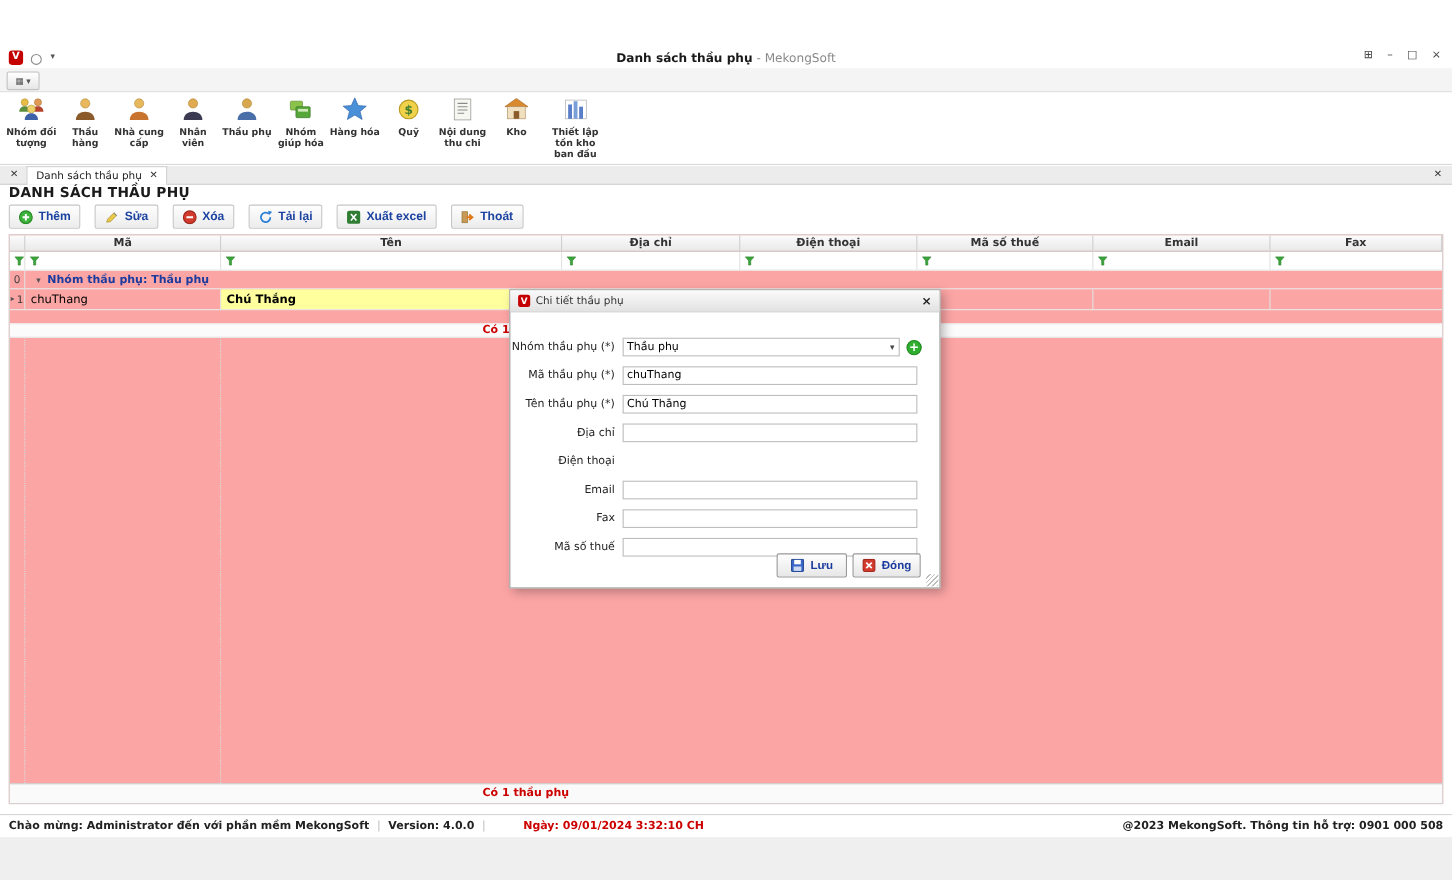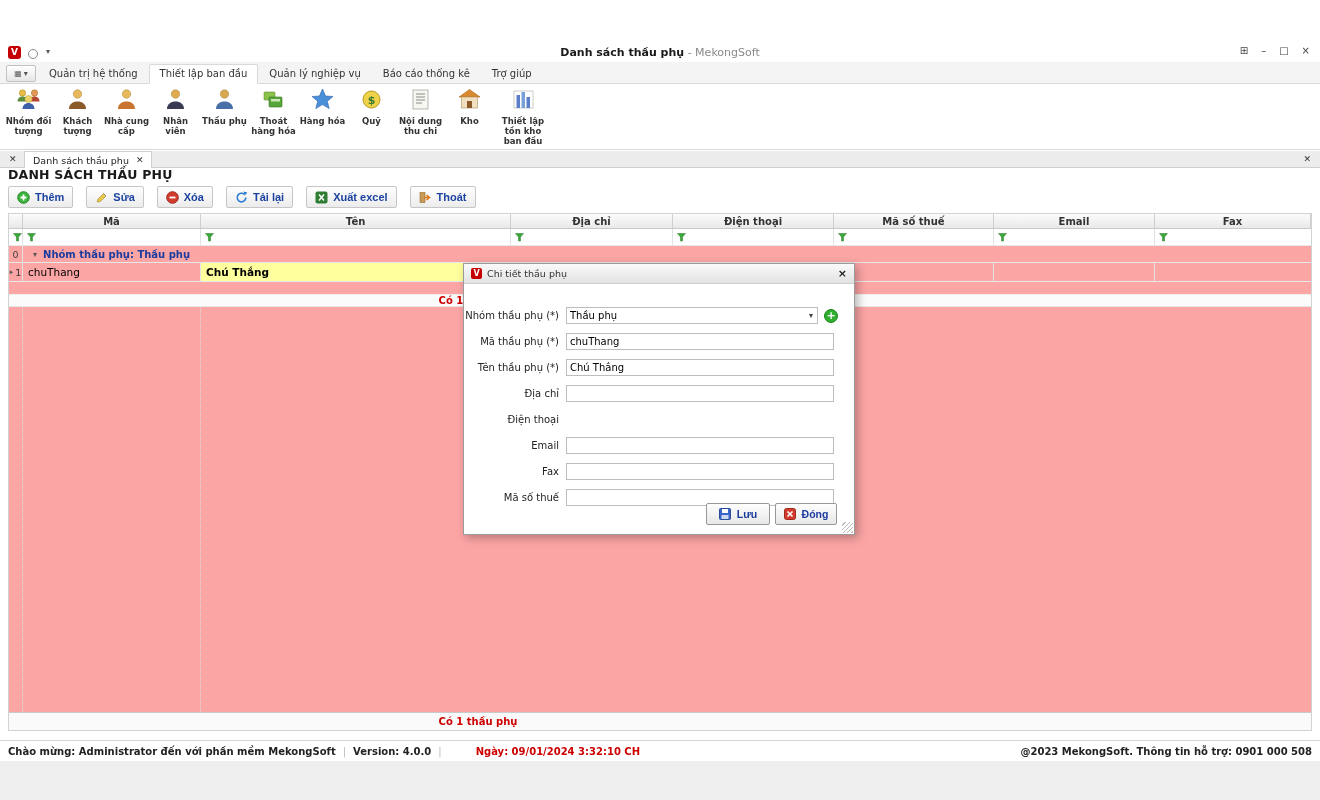--- a/index.html
+++ b/index.html
@@ -127,27 +127,20 @@
       <span>□</span>
       <span>×</span>
     </div>
   </div>
 
   <div class="ribbon-tabs">
     <div class="app-menu-btn">
         <span>▦</span>
         <span>▾</span>
       </div>
-    <div class="rtab-row">
-      <span class="rtab">Quản trị hệ thống</span>
-      <span class="rtab active">Thiết lập ban đầu</span>
-      <span class="rtab">Quản lý nghiệp vụ</span>
-      <span class="rtab">Báo cáo thống kê</span>
-      <span class="rtab">Trợ giúp</span>
-    </div>
   </div>
 
   <div class="ribbon-body">
     <div class="ribbon-items">
 
       <div class="ritem">
         <span><svg viewBox="0 0 25 25">
               <circle cx="6.5" cy="6" r="3.2" fill="#e7bd46" stroke="#b08c22" stroke-width="0.5"></circle>
               <path d="M1.5 14.5c0-3.2 2.3-5 5-5s5 1.8 5 5z" fill="#5b8f3e"></path>
               <circle cx="18.5" cy="6" r="3.2" fill="#e09a55" stroke="#a86a2a" stroke-width="0.5"></circle>
@@ -156,21 +149,21 @@
               <path d="M6.5 22c0-3.8 2.7-6 6-6s6 2.2 6 6z" fill="#3e62a8"></path>
             </svg></span>
         <span class="rlabel">Nhóm đối tượng</span>
       </div>
 
       <div class="ritem">
         <span><svg viewBox="0 0 25 25">
               <circle cx="12.5" cy="7" r="4.2" fill="#e8b85c" stroke="#a8802c" stroke-width="0.5"></circle>
               <path d="M4 22c0-5 3.8-7.5 8.5-7.5S21 17 21 22z" fill="#8a5a2a"></path>
             </svg></span>
-        <span class="rlabel">Khách tượng</span>
+        <span class="rlabel">Thầu hàng</span>
       </div>
 
       <div class="ritem">
         <span><svg viewBox="0 0 25 25">
               <circle cx="12.5" cy="7" r="4.2" fill="#e8b85c" stroke="#a8802c" stroke-width="0.5"></circle>
               <path d="M4 22c0-5 3.8-7.5 8.5-7.5S21 17 21 22z" fill="#c8742e"></path>
             </svg></span>
         <span class="rlabel">Nhà cung cấp</span>
       </div>
 
@@ -189,21 +182,21 @@
             </svg></span>
         <span class="rlabel">Thầu phụ</span>
       </div>
 
       <div class="ritem">
         <span><svg viewBox="0 0 25 25">
               <rect x="3" y="5" width="11" height="8" rx="1" fill="#8bc34a" stroke="#5a8a2a" stroke-width="0.6"></rect>
               <rect x="8" y="10" width="13" height="10" rx="1" fill="#57a639" stroke="#3c7427" stroke-width="0.6"></rect>
               <rect x="10" y="12" width="9" height="2.5" fill="#cfe8b8"></rect>
             </svg></span>
-        <span class="rlabel">Thoát hàng hóa</span>
+        <span class="rlabel">Nhóm giúp hóa</span>
       </div>
 
       <div class="ritem">
         <span><svg viewBox="0 0 25 25">
               <polygon points="12.5,2 15.6,9 23,9.5 17.3,14.3 19.2,21.6 12.5,17.6 5.8,21.6 7.7,14.3 2,9.5 9.4,9" fill="#4a90d9" stroke="#2a5fa8" stroke-width="0.6"></polygon>
             </svg></span>
         <span class="rlabel">Hàng hóa</span>
       </div>
 
       <div class="ritem">

